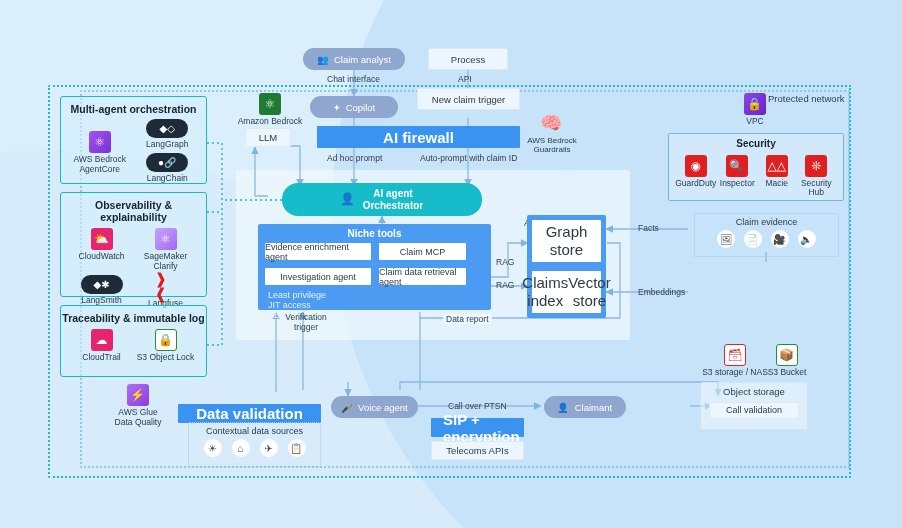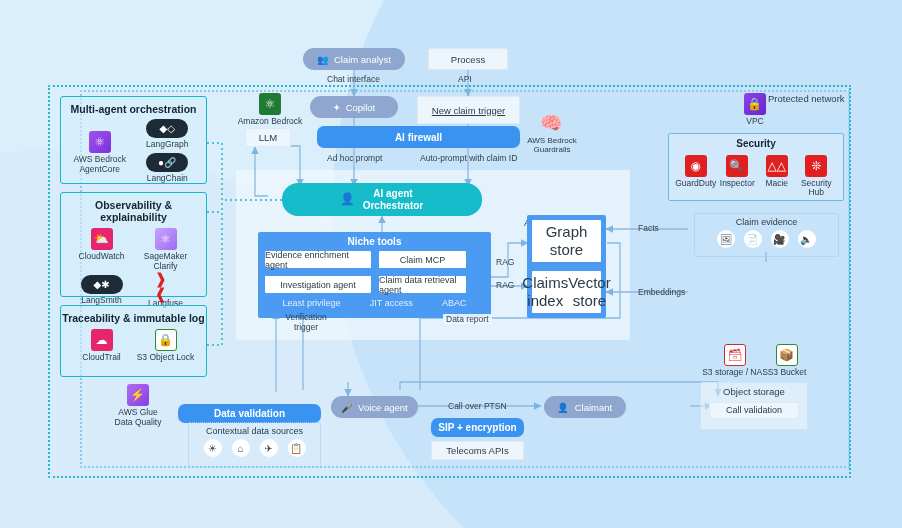--- a/index.html
+++ b/index.html
@@ -61,22 +61,22 @@
 
   .iconcell { display:flex; flex-direction:column; align-items:center; gap:2px; }
 
   
   .actor-pill {
     border-radius:14px; background:#8fa6cf; color:#fff; display:flex; align-items:center;
     justify-content:center; gap:5px; font-size:9.5px; height:22px; padding:0 10px;
   }
 
   
-  .bar-blue { background:#3a93f0; color:#fff; font-weight:bold; font-size:10px;
-              display:flex; align-items:center; justify-content:center; border-radius:7px; }
+  .bar-blue { background:#3a93f0; color:#fff; font-weight:bold; font-size:15px;
+              display:flex; align-items:center; justify-content:center; border-radius:1px; }
   .bar-white { background:#eef6fd; color:#2b3b48; font-size:9.5px;
               display:flex; align-items:center; justify-content:center; border-radius:1px;
               border:1px solid #dbeaf7;}
   .orch {
     background:#16bcc9; color:#fff; border-radius:16px; display:flex; align-items:center;
     justify-content:center; gap:7px; font-weight:bold; font-size:10px; text-align:center; line-height:1.15;
   }
 
   .niche { background:#4b9bf2; border-radius:2px; }
   .niche-title { color:#fff; font-weight:bold; font-size:10px; text-align:center; padding-top:4px; }
@@ -242,21 +242,21 @@
   <div class="panel bar-white" style="left:428px; top:48px; width:80px; height:22px;">
     <span>Process</span>
   </div>
   <div class="edge-lbl" style="left:458px; top:74px;">API</div>
 
   <div class="panel actor-pill" style="left:310px; top:96px; width:88px;">
     <span>✦</span>
     <span>Copilot</span>
   </div>
 
-  <div class="panel bar-white" style="left:417px; top:96px; width:103px; height:28px;text-decoration:underline;">
+  <div class="panel bar-white" style="left:417px; top:88px; width:103px; height:22px;">
     <span>New claim trigger</span>
   </div>
 
   <div class="panel bar-blue" style="left:317px; top:126px; width:203px; height:22px;">
     <span>AI firewall</span>
   </div>
 
   <div class="edge-lbl" style="left:327px; top:153px;">Ad hoc prompt</div>
   <div class="edge-lbl" style="left:420px; top:153px;">Auto-prompt with claim ID</div>
 
@@ -275,29 +275,29 @@
   </div>
 
   <div class="panel orch" style="left:282px; top:183px; width:200px; height:33px;">
     <span style="font-size:12px;">👤</span>
     <span>
       <span style="display:block;">AI agent</span>
       <span style="display:block;">Orchestrator</span>
     </span>
   </div>
 
-  <div class="panel niche" style="left:258px; top:224px; width:233px; height:86px;margin-top:8px;">
+  <div class="panel niche" style="left:258px; top:224px; width:233px; height:86px;">
     <div class="niche-title">Niche tools</div>
     <div style="display:grid; grid-template-columns:1.22fr 1fr; gap:8px; padding:4px 25px 0 7px;">
       <div class="niche-cell">Evidence enrichment agent</div>
       <div class="niche-cell">Claim MCP</div>
       <div class="niche-cell">Investigation agent</div>
       <div class="niche-cell">Claim data retrieval agent</div>
     </div>
-    <div class="niche-foot" style="margin-top:5px;">
+    <div class="niche-foot" style="margin-top:5px;flex-direction:column;">
       <span>Least privilege</span>
       <span>JIT access</span>
       <span>ABAC</span>
     </div>
   </div>
 
   <div class="edge-lbl" style="left:314px; top:312px; text-align:center; width:60px; left:276px;">
     <span style="display:block;">Verification</span>
     <span style="display:block;">trigger</span>
   </div>
@@ -396,20 +396,20 @@
     <span>Voice agent</span>
   </div>
 
   <div class="edge-lbl" style="left:448px; top:401px;">Call over PTSN</div>
 
   <div class="panel actor-pill" style="left:544px; top:396px; width:82px;">
     <span>👤</span>
     <span>Claimant</span>
   </div>
 
-  <div class="panel bar-blue" style="left:431px; top:418px; width:93px; height:19px;">
+  <div class="panel bar-blue" style="left:431px; top:418px; width:93px; height:19px;padding-left:12px;">
     <span>SIP + encryption</span>
   </div>
   <div class="panel bar-white" style="left:431px; top:441px; width:93px; height:19px;">
     <span>Telecoms APIs</span>
   </div>
 
 </div>
 
 </body></html>

